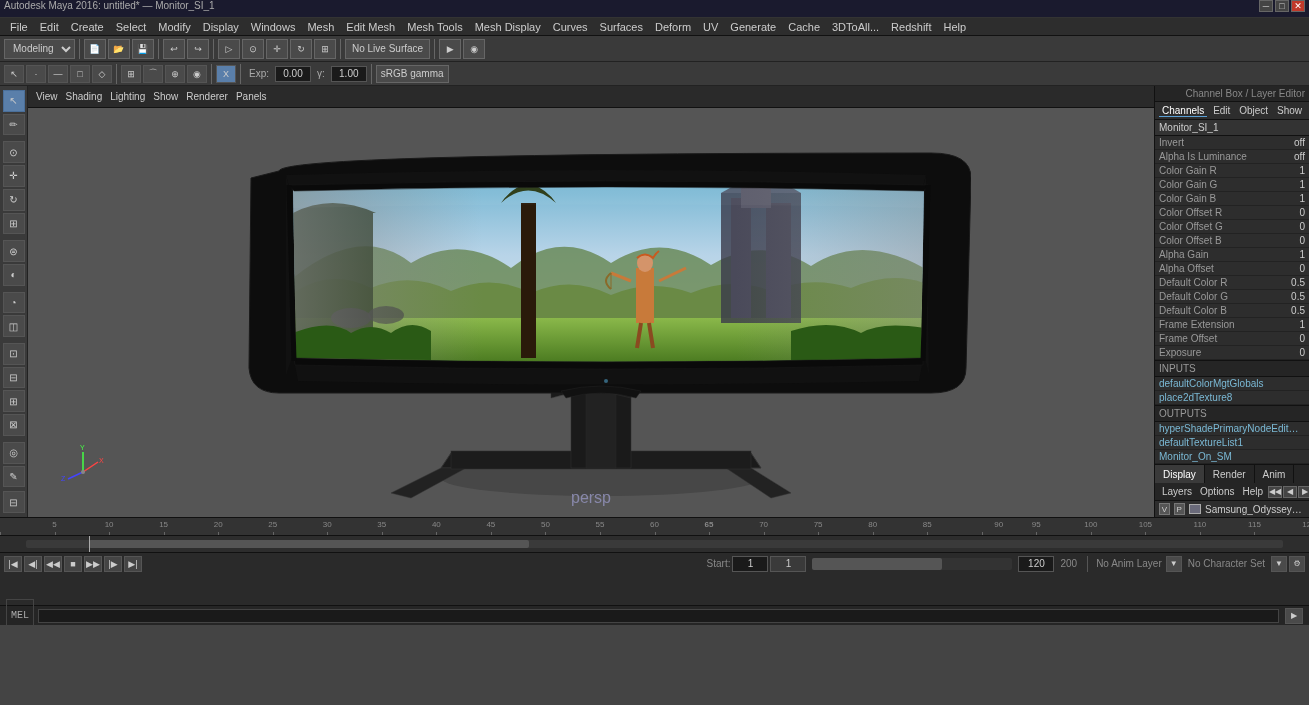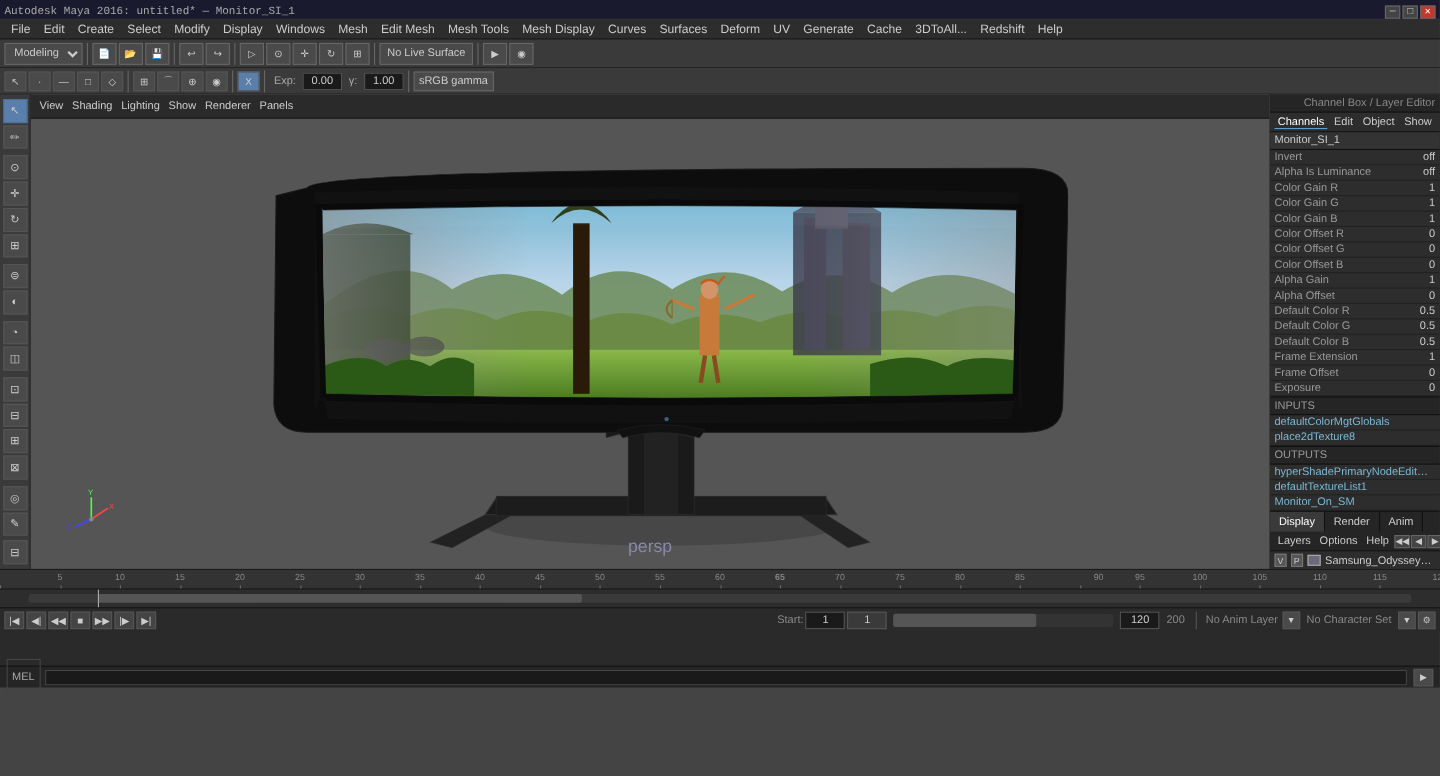--- a/index.html
+++ b/index.html
@@ -12,26 +12,25 @@
       color: #cccccc;
       overflow: hidden;
       position: relative;
     }
 
     
     #title-bar {
       height: 18px;
       background: #1a1a2e;
       display: flex;
-      align-items: flex-end;
+      align-items: flex-start;
       padding: 0 4px;
       font-size: 10px;
       color: #aaaaaa;
       border-bottom: 1px solid #333;
-      font-family: Liberation Mono, monospace;
     }
     #title-bar .title-text {
       flex: 1;
     }
     #title-bar .win-controls {
       display: flex;
       gap: 2px;
     }
     #title-bar .win-btn {
       width: 14px;
@@ -902,16 +901,16 @@
 
     <span style="font-size:10px;color:#888;padding:0 2px;">No Anim Layer</span>
     <div class="small-icon-btn">▼</div>
     <span style="font-size:10px;color:#888;padding:0 4px;">No Character Set</span>
     <div class="small-icon-btn">▼</div>
     <div class="small-icon-btn">⚙</div>
   </div>
 </div>
 
 <div id="script-bar">
-  <span style="color:#aaa;font-size:10px;padding:16px 4px;border:1px solid #444;height:16px;display:flex;align-items:center;cursor:pointer;">MEL</span>
+  <span style="color:#aaa;font-size:10px;padding:16px 4px;border:1px solid #444;height:16px;display:flex;align-items:center;cursor:pointer;font-family:Liberation Mono, monospace;">MEL</span>
   <input type="text" id="script-input" class="script-input" placeholder="" style="flex: 1 1 0%; height: 14px; background: rgb(26, 26, 26); border: 1px solid rgb(68, 68, 68); color: rgb(204, 204, 204); font-size: 10px; padding: 0px 4px;">
   <div class="small-icon-btn" style="width:18px;margin-left:2px;">▶</div>
 </div>
 
 </body></html>

